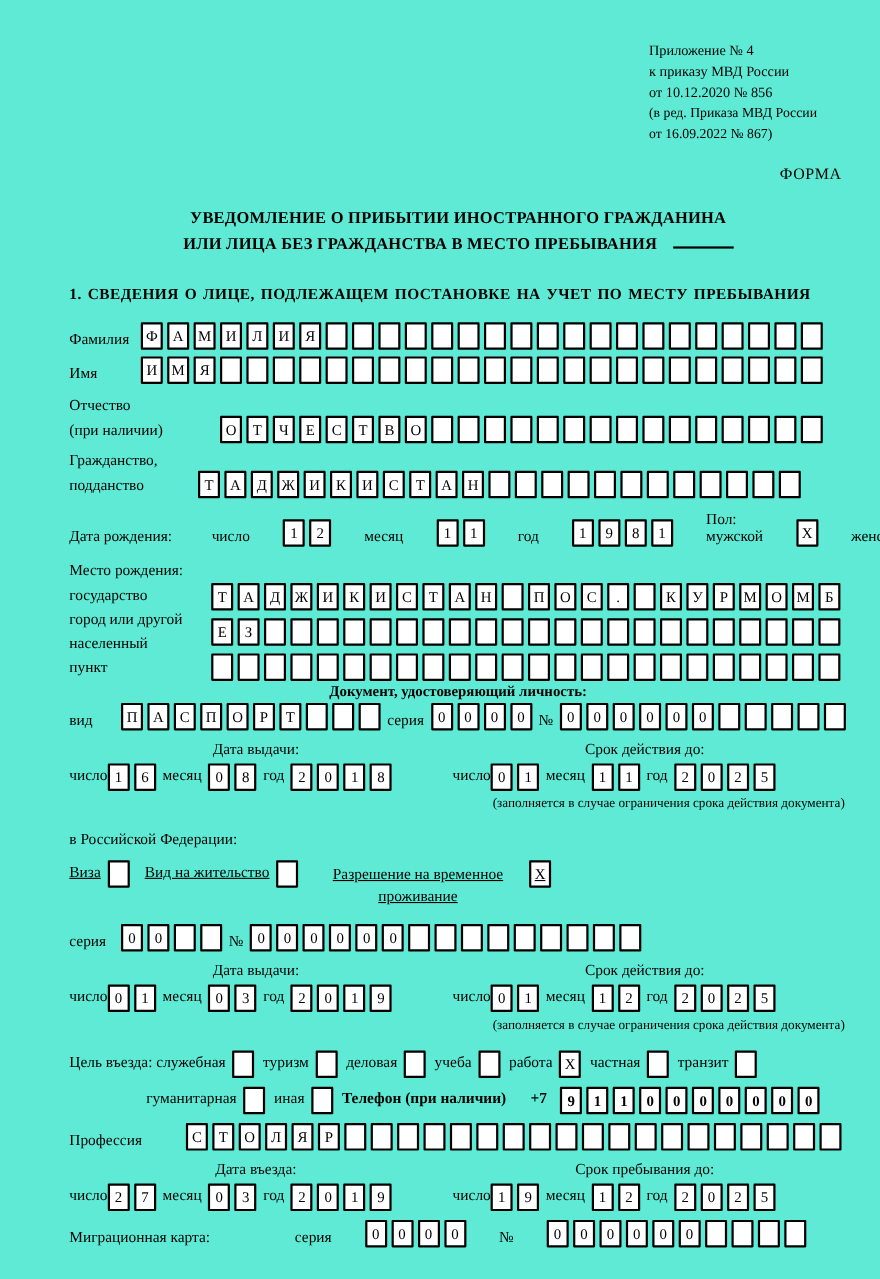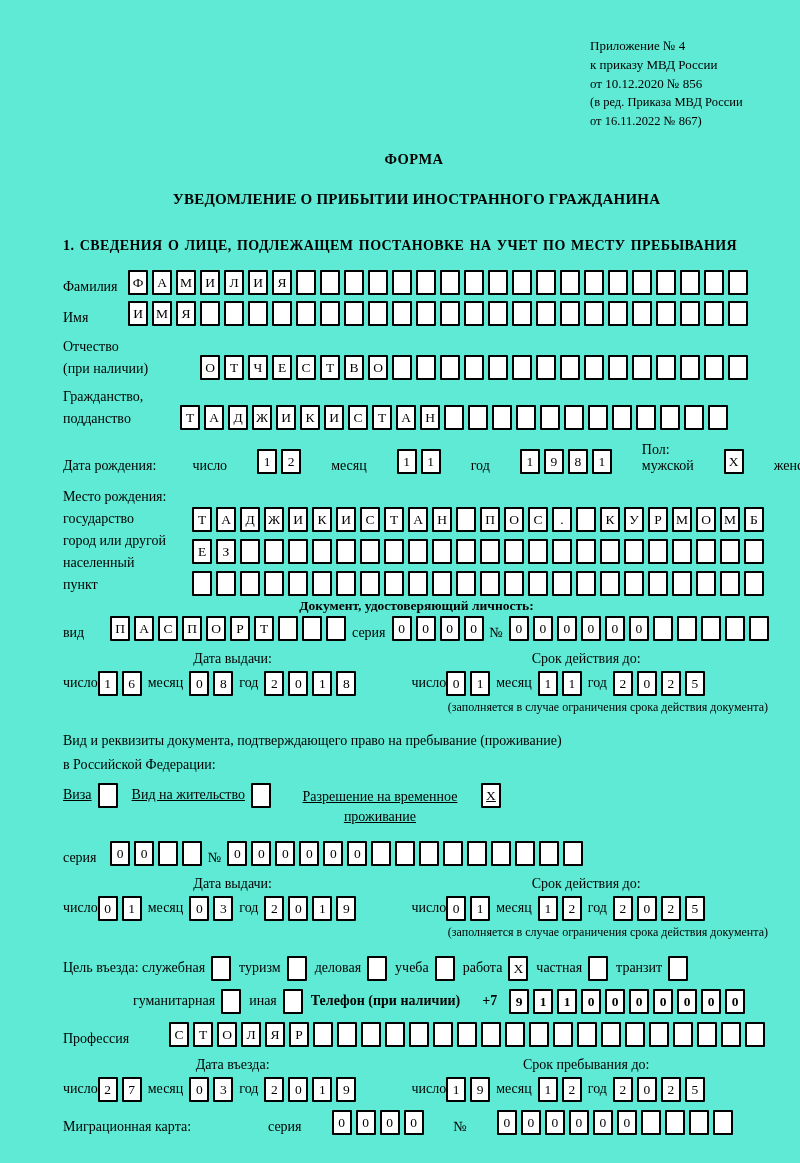--- a/index.html
+++ b/index.html
@@ -6,21 +6,21 @@
   .page {
     width:800px; height:1163px; background:#5eead4; color:#000;
     font-family:"Liberation Serif","DejaVu Serif",serif;
     position:relative; overflow:hidden; margin:0 auto;
     box-sizing:border-box; padding:36px 30px 0 63px;
     font-size:14px;
   }
   
   .hdr-block { margin-left:527px; line-height:19px; font-size:13px; }
   .hdr-block .l4, .hdr-block .l5 { font-size:12.5px; }
-  .forma { text-align:center; padding-right:5px; font-weight:bold; font-size:14.5px; margin-top:20px; letter-spacing:0.5px; }
+  .forma { text-align:right; padding-right:5px; font-weight:normal; font-size:14.5px; margin-top:20px; letter-spacing:0.5px; }
   
   .title { text-align:center; font-weight:bold; font-size:15px; line-height:22px; margin-top:20px; letter-spacing:0.2px; }
   .blank-line { display:inline-block; width:55px; border-bottom:2px solid #000; height:14px; margin-left:14px; }
   .sec-heading { font-weight:bold; font-size:14px; margin-top:28px; letter-spacing:0.4px; word-spacing:1.5px; white-space:nowrap; }
   
   .row { display:flex; align-items:flex-end; margin-top:6px; }
   .lbl { flex:0 0 auto; padding-top:4px; }
   .cells { display:flex; gap:4px; flex:0 0 auto; }
   .cell {
     width:20px; height:25px; box-sizing:border-box; border:2px solid #000;
@@ -53,26 +53,27 @@
 </head>
 <body>
 
 <div class="page">
 
   <div class="hdr-block">
     <div>Приложение № 4</div>
     <div>к приказу МВД России</div>
     <div>от 10.12.2020 № 856</div>
     <div class="l4">(в ред. Приказа МВД России</div>
-    <div class="l5">от 16.11.2022 № 867)</div>
+    <div class="l5">от 16.09.2022 № 867)</div>
   </div>
   <div class="forma">ФОРМА</div>
 
   <div class="title">
     <div>УВЕДОМЛЕНИЕ О ПРИБЫТИИ ИНОСТРАННОГО ГРАЖДАНИНА</div>
+    <div><span>ИЛИ ЛИЦА БЕЗ ГРАЖДАНСТВА В МЕСТО ПРЕБЫВАНИЯ</span><span class="blank-line"></span></div>
   </div>
 
   <div class="sec-heading">1. СВЕДЕНИЯ О ЛИЦЕ, ПОДЛЕЖАЩЕМ ПОСТАНОВКЕ НА УЧЕТ ПО МЕСТУ ПРЕБЫВАНИЯ</div>
 
   <div class="row" style="margin-top:16px;">
     <div class="lbl w65">Фамилия</div>
     <div class="cells">
         <span class="cell">Ф</span>
         <span class="cell">А</span>
         <span class="cell">М</span>
@@ -397,21 +398,20 @@
           <span class="cell">2</span>
           <span class="cell">0</span>
           <span class="cell">2</span>
           <span class="cell">5</span>
         </div>
     </div>
   </div>
   <div class="note-right">(заполняется в случае ограничения срока действия документа)</div>
 
   <div class="intro">
-    <div>Вид и реквизиты документа, подтверждающего право на пребывание (проживание)</div>
     <div>в Российской Федерации:</div>
   </div>
 
   <div class="checkbox-row" style="margin-top:6px;">
     <div class="opt">
       <div class="opt-lbl">Виза</div>
       <div class="cells">
           <span class="cell"></span>
         </div>
     </div>

